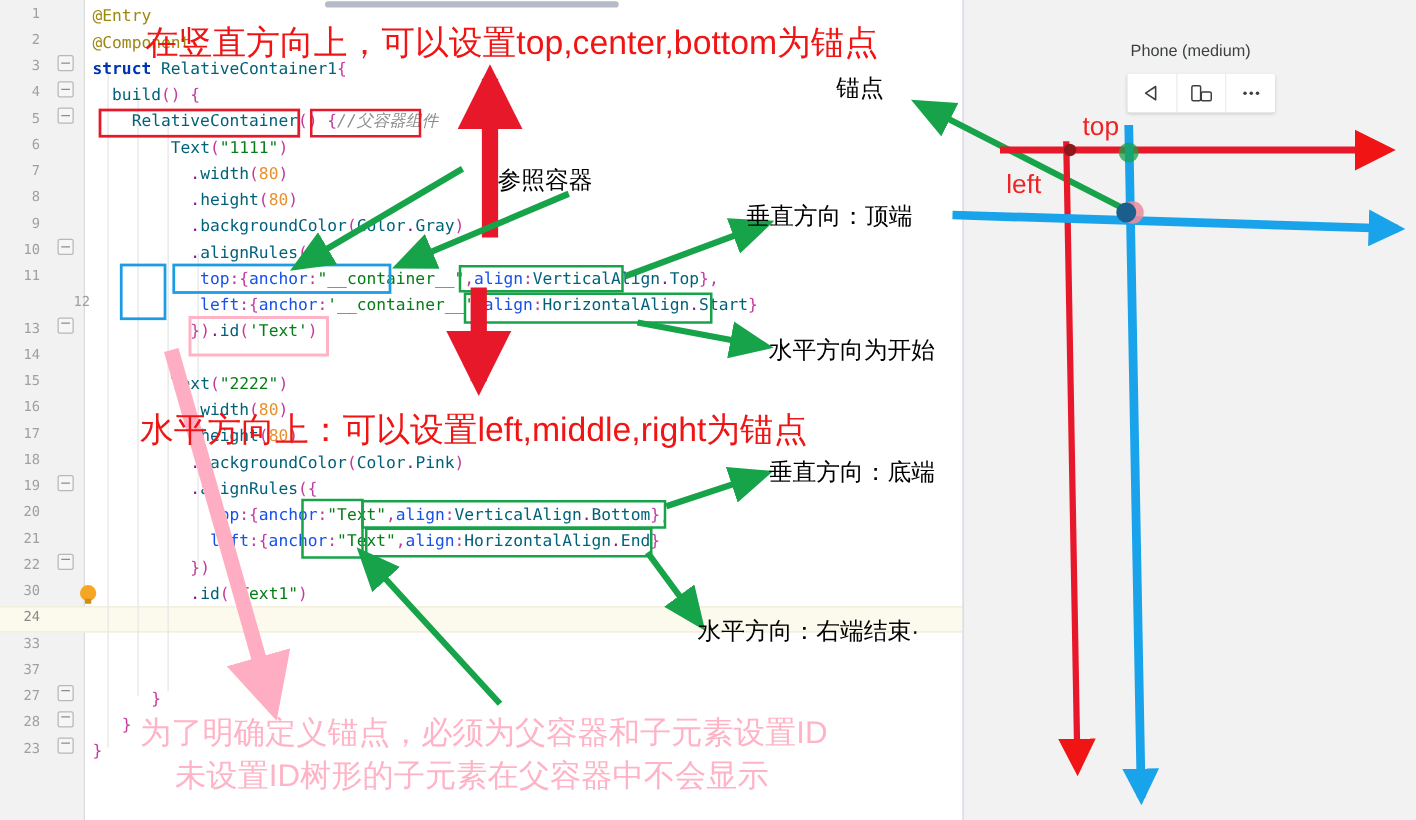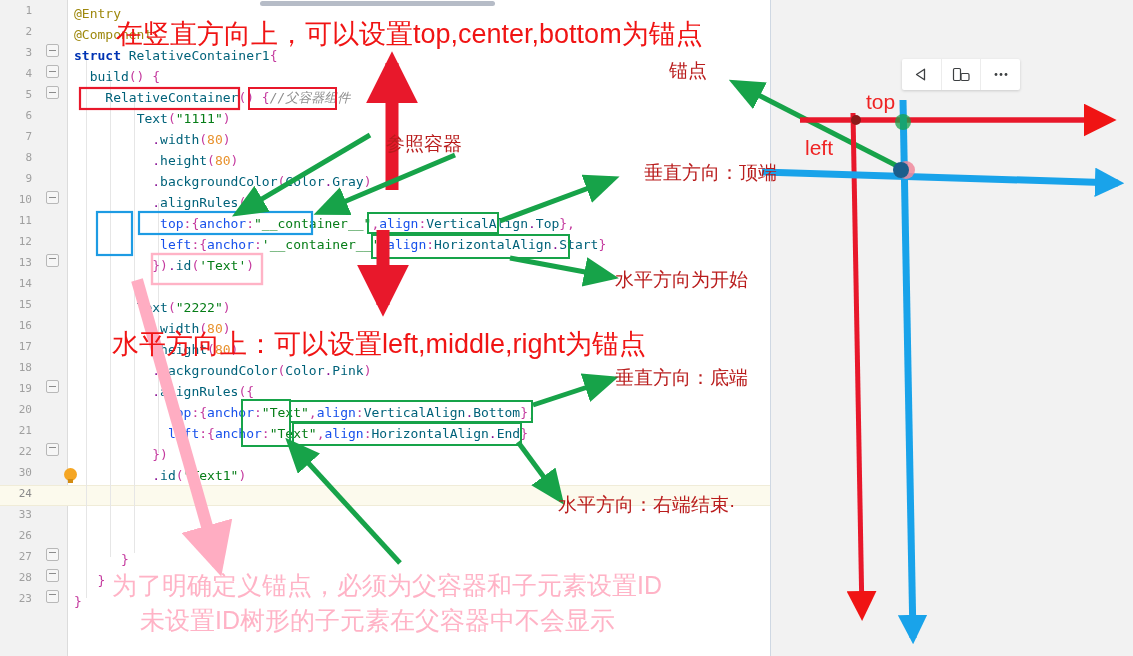--- a/index.html
+++ b/index.html
@@ -171,21 +171,21 @@
     position: absolute;
     white-space: pre;
     pointer-events: none;
   }
   .anno.red-big {
     color: #f01414;
     font-size: 27px;
     font-weight: 500;
   }
   .anno.green {
-    color: #b91c1c;
+    color: #000000;
     font-size: 19px;
   }
   .anno.pink-big {
     color: #ffb3c6;
     font-size: 25px;
   }
   .anno.red-lbl {
     color: #ef2323;
     font-size: 21px;
   }
@@ -212,35 +212,35 @@
         <div class="lineno" style="top: 25px;">2</div>
         <div class="lineno" style="top: 46px;">3</div>
         <div class="lineno" style="top: 67px;">4</div>
         <div class="lineno" style="top: 88px;">5</div>
         <div class="lineno" style="top: 109px;">6</div>
         <div class="lineno" style="top: 130px;">7</div>
         <div class="lineno" style="top: 151px;">8</div>
         <div class="lineno" style="top: 172px;">9</div>
         <div class="lineno" style="top: 193px;">10</div>
         <div class="lineno" style="top: 214px;">11</div>
-        <div class="lineno" style="top: 235px;">12</div>
+        <div class="lineno" style="top: 235px; margin-left: 40px;">12</div>
         <div class="lineno" style="top: 256px;">13</div>
         <div class="lineno" style="top: 277px;">14</div>
         <div class="lineno" style="top: 298px;">15</div>
         <div class="lineno" style="top: 319px;">16</div>
         <div class="lineno" style="top: 340px;">17</div>
         <div class="lineno" style="top: 361px;">18</div>
         <div class="lineno" style="top: 382px;">19</div>
         <div class="lineno" style="top: 403px;">20</div>
         <div class="lineno" style="top: 424px;">21</div>
         <div class="lineno" style="top: 445px;">22</div>
         <div class="lineno" style="top: 466px;">30</div>
         <div class="lineno cur" style="top: 487px;">24</div>
         <div class="lineno" style="top: 508px;">33</div>
-        <div class="lineno" style="top: 529px;">26</div>
+        <div class="lineno" style="top: 529px;">37</div>
         <div class="lineno" style="top: 550px;">27</div>
         <div class="lineno" style="top: 571px;">28</div>
         <div class="lineno" style="top: 592px;">23</div>
       </div>
 
     <div class="fold" style="top:44px"></div>
     <div class="fold" style="top:65px"></div>
     <div class="fold" style="top:86px"></div>
     <div class="fold" style="top:191px"></div>
     <div class="fold end" style="top:254px"></div>
@@ -281,20 +281,21 @@
     <div class="codeline" style="top:402px">            <span class="blue">top</span><span class="pink">:{</span><span class="blue">anchor</span><span class="pink">:</span><span class="str">"Text"</span><span class="pink">,</span><span class="blue">align</span><span class="pink">:</span><span class="typ">VerticalAlign</span><span class="prop">.</span><span class="typ">Bottom</span><span class="pink">},</span></div>
     <div class="codeline" style="top:423px">            <span class="blue">left</span><span class="pink">:{</span><span class="blue">anchor</span><span class="pink">:</span><span class="str">"Text"</span><span class="pink">,</span><span class="blue">align</span><span class="pink">:</span><span class="typ">HorizontalAlign</span><span class="prop">.</span><span class="typ">End</span><span class="pink">}</span></div>
     <div class="codeline" style="top:444px">          <span class="pink">})</span></div>
     <div class="codeline" style="top:465px">          <span class="prop">.</span><span class="fn">id</span><span class="pink">(</span><span class="str">"Text1"</span><span class="pink">)</span></div>
     <div class="codeline" style="top:549px">      <span class="pink">}</span></div>
     <div class="codeline" style="top:570px">   <span class="pink">}</span></div>
     <div class="codeline" style="top:591px"><span class="pink">}</span></div>
   </div>
 
   <div id="preview">
+    <div id="preview-title">Phone (medium)</div>
     <div id="preview-toolbar">
       <div class="tb-btn">
         <svg width="17" height="17" viewBox="0 0 17 17" aria-hidden="true">
           <path d="M11.5 3.2 L3.5 8.5 L11.5 13.8 Z" fill="none" stroke="#3c3f41" stroke-width="1.3" stroke-linejoin="round"></path>
         </svg>
       </div>
       <div class="tb-btn">
         <svg width="20" height="17" viewBox="0 0 20 17" aria-hidden="true">
           <rect x="2.5" y="2.5" width="7" height="12" rx="1.2" fill="none" stroke="#3c3f41" stroke-width="1.2"></rect>
           <rect x="10" y="7.5" width="8" height="7" rx="1.2" fill="none" stroke="#3c3f41" stroke-width="1.2"></rect>
@@ -379,23 +380,23 @@
     <circle cx="906" cy="170" r="9" fill="#f08a9c" opacity="0.85"></circle>
     <circle cx="901" cy="170" r="8" fill="#1b5e8c"></circle>
   </svg>
 
   <div class="anno red-big" style="left:116px; top:16px;">在竖直方向上，可以设置top,center,bottom为锚点</div>
 
   <div class="anno red-big" style="left:112px; top:326px;">水平方向上：可以设置left,middle,right为锚点</div>
 
   <div class="anno green" style="left:669px; top:58px;">锚点</div>
 
-  <div class="anno green" style="left:386px; top:131px;text-align:right;">参照容器</div>
-
-  <div class="anno green" style="left:644px; top:160px;">垂直方向：顶端</div>
+  <div class="anno green" style="left:398px; top:131px;text-align:right;">参照容器</div>
+
+  <div class="anno green" style="left:597px; top:160px;">垂直方向：顶端</div>
 
   <div class="anno green" style="left:615px; top:267px;">水平方向为开始</div>
 
   <div class="anno green" style="left:615px; top:365px;">垂直方向：底端</div>
 
   <div class="anno green" style="left:558px; top:492px;text-align:center;">水平方向：右端结束·</div>
 
 
   <div class="anno pink-big" style="left:112px; top:569px;">为了明确定义锚点，必须为父容器和子元素设置ID</div>
 

